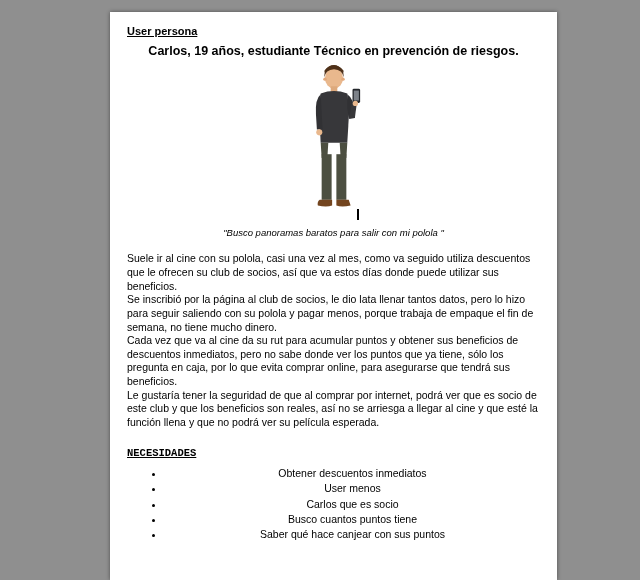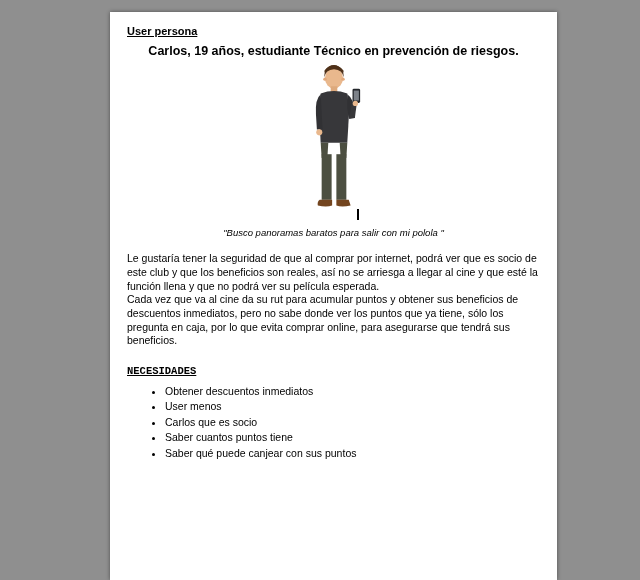--- a/index.html
+++ b/index.html
@@ -72,20 +72,21 @@
     font-weight: bold;
     text-decoration: underline;
     margin: 17px 0 0 0;
     font-family: Liberation Mono, monospace;
   }
   ul.doc-list {
     margin: 8px 0 0 0;
     padding-left: 38px;
     font-size: 10.5px;
     line-height: 1.28;
+    text-align: center;
   }
   ul.doc-list li {
     list-style: disc;
     margin-bottom: 2px;
   }
 </style>
 </head>
 <body>
 
 <div class="page">
@@ -129,26 +130,28 @@
     </svg>
   </div>
 
   <div class="cursor-row">
     <span class="text-cursor"></span>
   </div>
 
   <p class="quote">"Busco panoramas baratos para salir con mi polola "</p>
 
   <div class="body-text">
+    <p>Suele ir al cine con su polola, casi una vez al mes, como va seguido utiliza descuentos que le ofrecen su club de socios, así que va estos días donde puede utilizar sus beneficios.</p>
+    <p>Se inscribió por la página al club de socios, le dio lata llenar tantos datos, pero lo hizo para seguir saliendo con su polola y pagar menos, porque trabaja de empaque el fin de semana, no tiene mucho dinero.</p>
+    <p> Cada vez que va al cine da su rut para acumular puntos y obtener sus beneficios de descuentos inmediatos, pero no sabe donde ver los puntos que ya tiene, sólo los pregunta en caja, por lo que evita comprar online, para asegurarse que tendrá sus beneficios.</p>
     <p>Le gustaría tener la seguridad de que al comprar por internet, podrá ver que es socio de este club y que los beneficios son reales, así no se arriesga a llegar al cine y que esté la función llena y que no podrá ver su película esperada.</p>
-    <p> Cada vez que va al cine da su rut para acumular puntos y obtener sus beneficios de descuentos inmediatos, pero no sabe donde ver los puntos que ya tiene, sólo los pregunta en caja, por lo que evita comprar online, para asegurarse que tendrá sus beneficios.</p>
   </div>
 
   <p class="section-heading">NECESIDADES</p>
   <ul class="doc-list">
     <li>Obtener descuentos inmediatos</li>
     <li>User menos</li>
     <li>Carlos que es socio</li>
-    <li>Saber cuantos puntos tiene</li>
-    <li>Saber qué puede canjear con sus puntos</li>
+    <li>Busco cuantos puntos tiene</li>
+    <li>Saber qué hace canjear con sus puntos</li>
   </ul>
 
 </div>
 
 </body></html>

